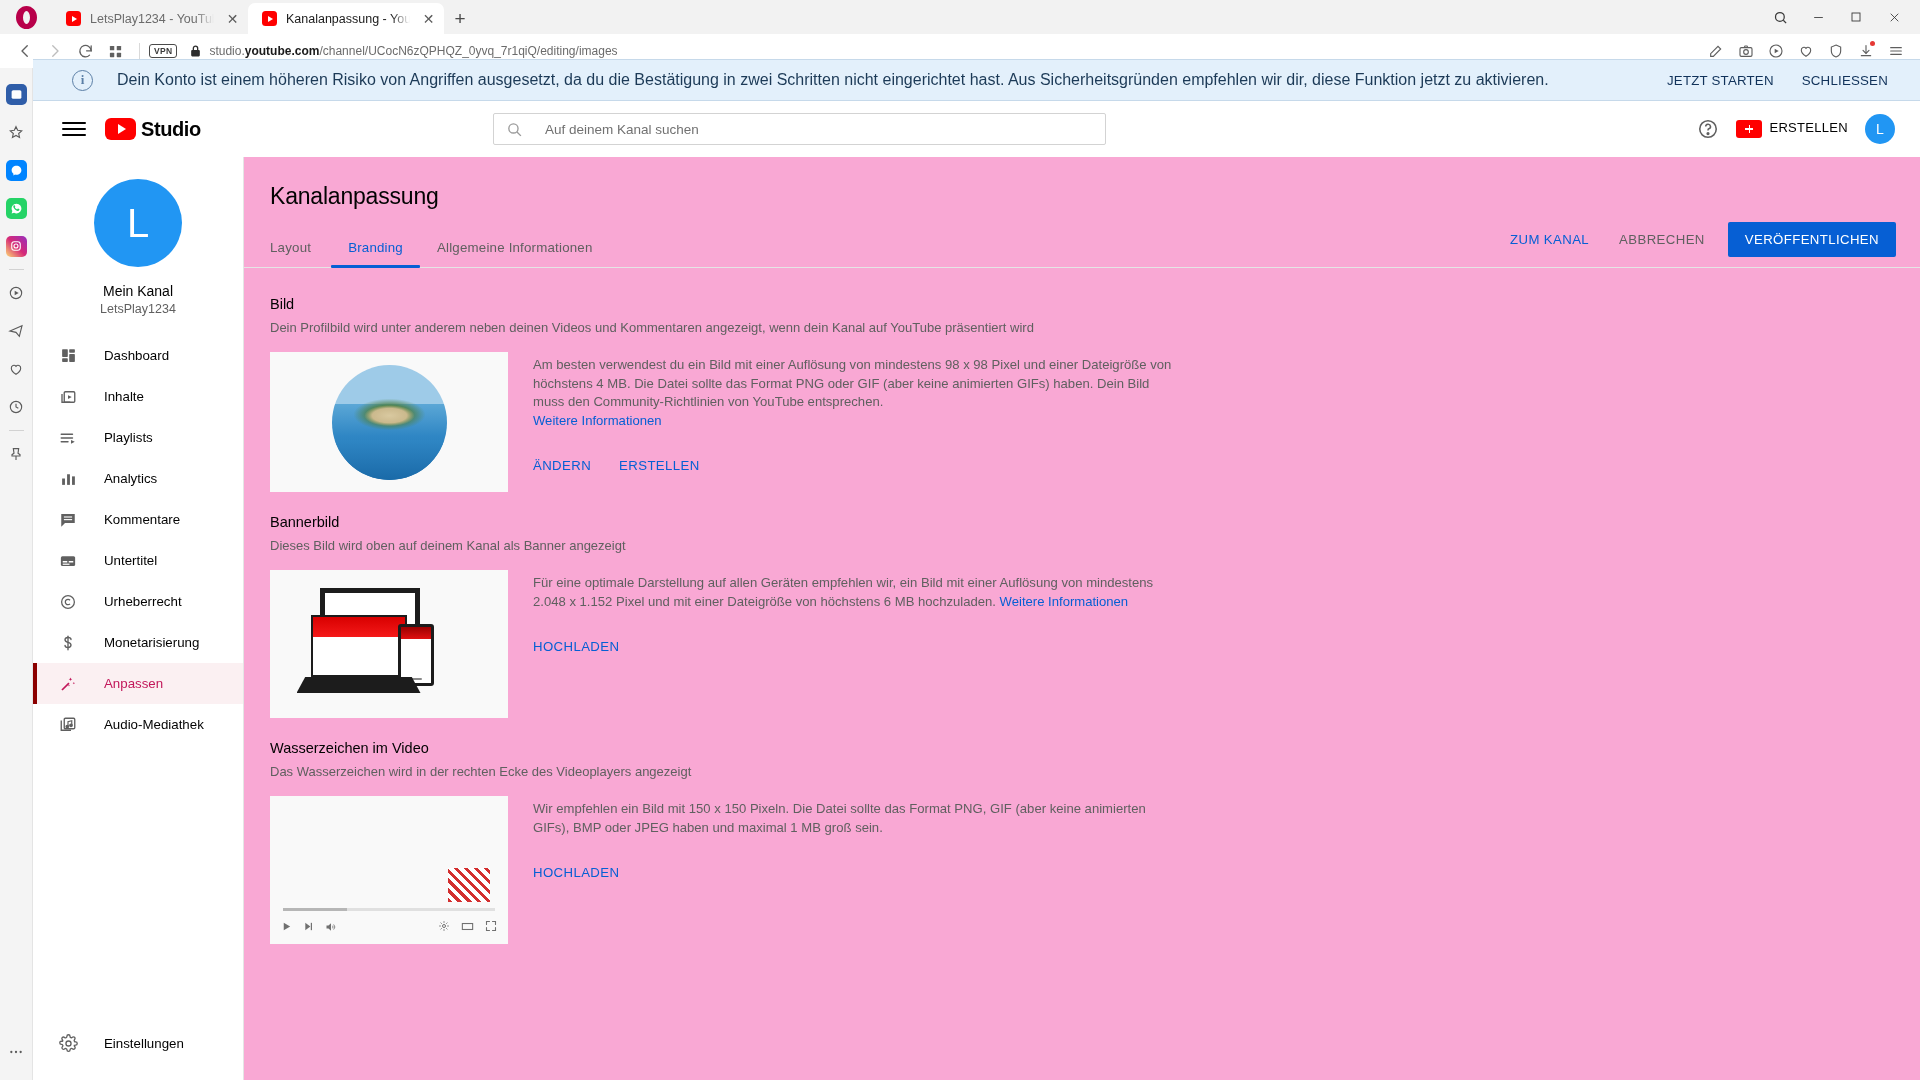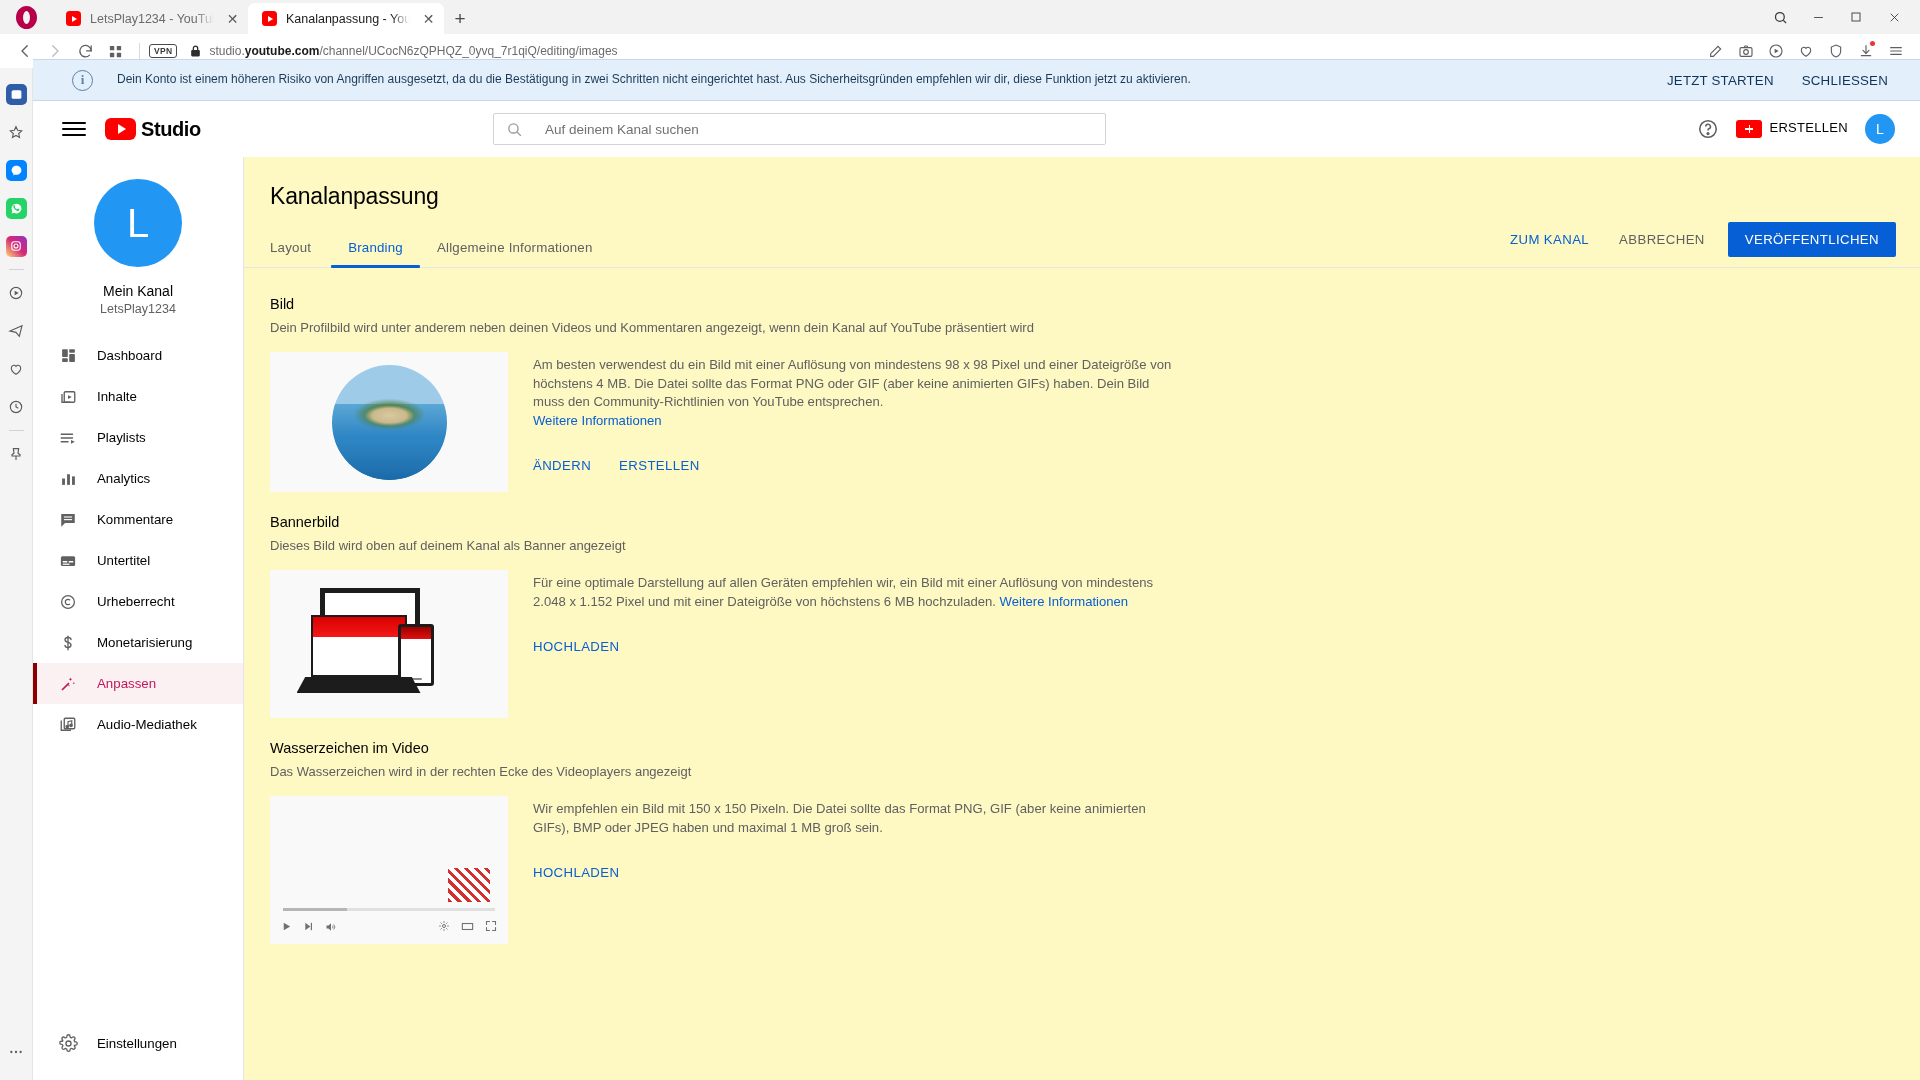--- a/index.html
+++ b/index.html
@@ -137,21 +137,21 @@
     background: #e3f0fb; border-top: 1px solid #c6d9ea; border-bottom: 1px solid #c6d9ea;
     display: flex; align-items: center; padding: 0 18px 0 18px;
   }
   #warning-icon {
     width: 21px; height: 21px; flex: 0 0 21px; margin: 0 24px 0 21px;
     border: 1.6px solid #5b7fa6; border-radius: 50%;
     display: flex; align-items: center; justify-content: center;
     color: #5b7fa6; font-size: 13px; font-family: "Liberation Serif", serif; font-weight: 700;
   }
   #warning-text {
-    font-size: 12px; color: #1c3a57; line-height: 1.3; flex: 1;
+    font-size: 16px; color: #1c3a57; line-height: 1.3; flex: 1;
   }
   .banner-action {
     font-size: 13.3px; color: #11325a; letter-spacing: .2px;
     padding: 0 14px; white-space: nowrap;
   }
 
   
   #yt-header {
     position: absolute; top: 101px; left: 33px; width: 1887px; height: 56px;
     background: #ffffff;
@@ -233,40 +233,40 @@
     color: #fff; font-size: 40px; font-weight: 400;
   }
   #channel-name {
     margin-top: 16px; font-size: 14px; color: #030303; font-weight: 500;
   }
   #channel-handle {
     margin-top: 3px; font-size: 12.5px; color: #606060;
   }
   .nav-item {
     height: 41px; display: flex; align-items: center;
-    padding-left: 24px; gap: 18px; position: relative;
+    padding-left: 24px; gap: 25px; position: relative;
   }
   .nav-item .nicon {
     width: 22px; height: 22px; flex: 0 0 22px;
     display: flex; align-items: center; justify-content: center; color: #606060;
   }
   .nav-item .nlabel { font-size: 13.3px; color: #030303; }
   .nav-item.active { background: #fbf0f2; }
   .nav-item.active::before {
     content: ""; position: absolute; left: 0; top: 0; bottom: 0; width: 4px;
     background: #8b0000;
   }
   .nav-item.active .nicon { color: #c2185b; }
   .nav-item.active .nlabel { color: #c2185b; }
   #studio-nav-bottom { margin-top: auto; padding-bottom: 16px; }
 
   
   #main {
     position: absolute; top: 157px; left: 244px; width: 1676px; height: 923px;
-    background: #fef9c3; overflow: hidden;
+    background: #f9a8d4; overflow: hidden;
   }
   #page-title {
     font-size: 23px; color: #030303; font-weight: 400;
     padding: 26px 0 0 26px; letter-spacing: -.2px;
   }
   #tabs-row {
     display: flex; align-items: flex-end; position: relative;
     border-bottom: 1px solid #e5e5e5;
     margin-top: 16px; padding-left: 26px; height: 42px;
   }

